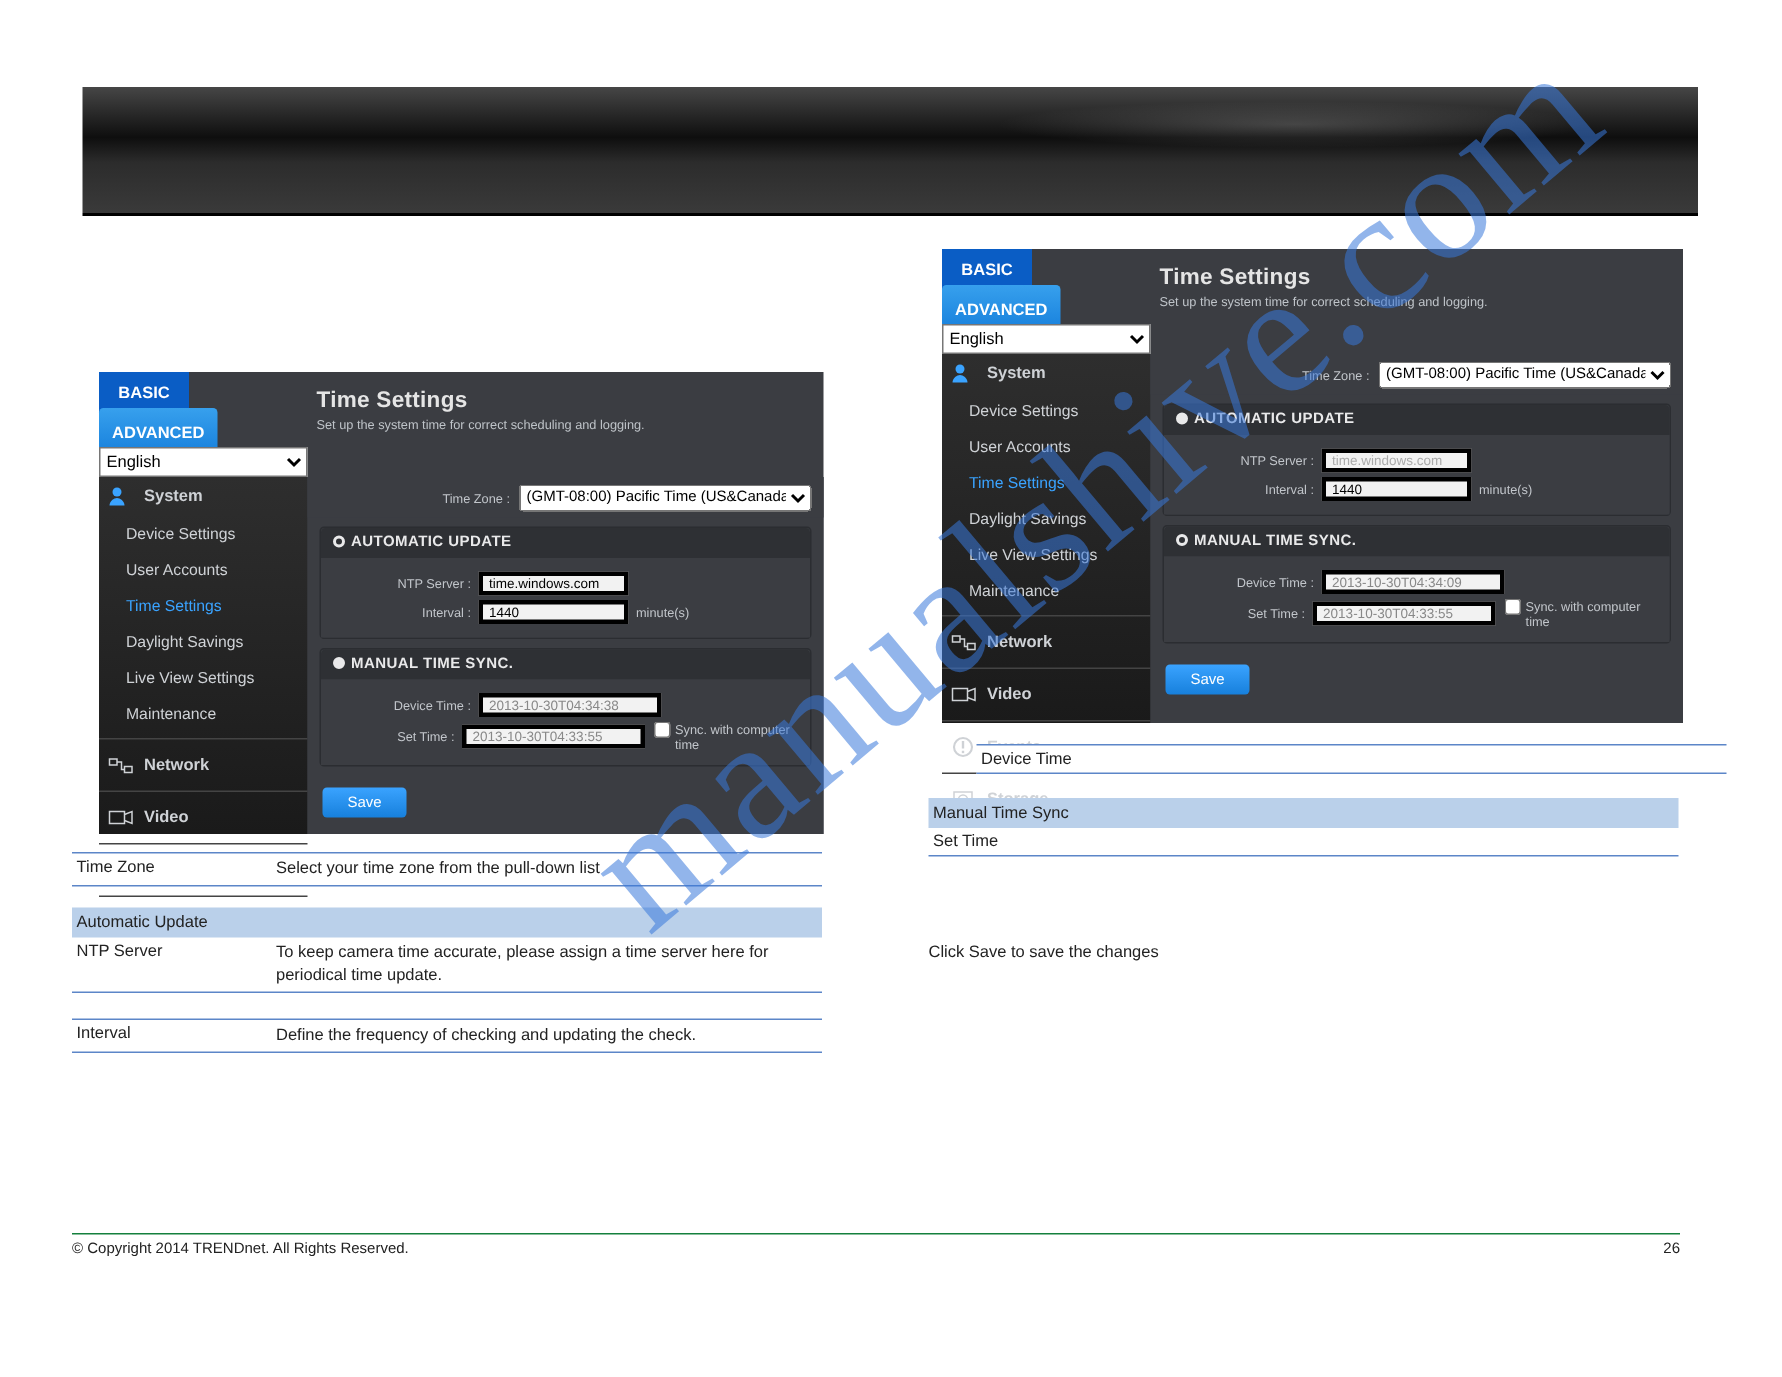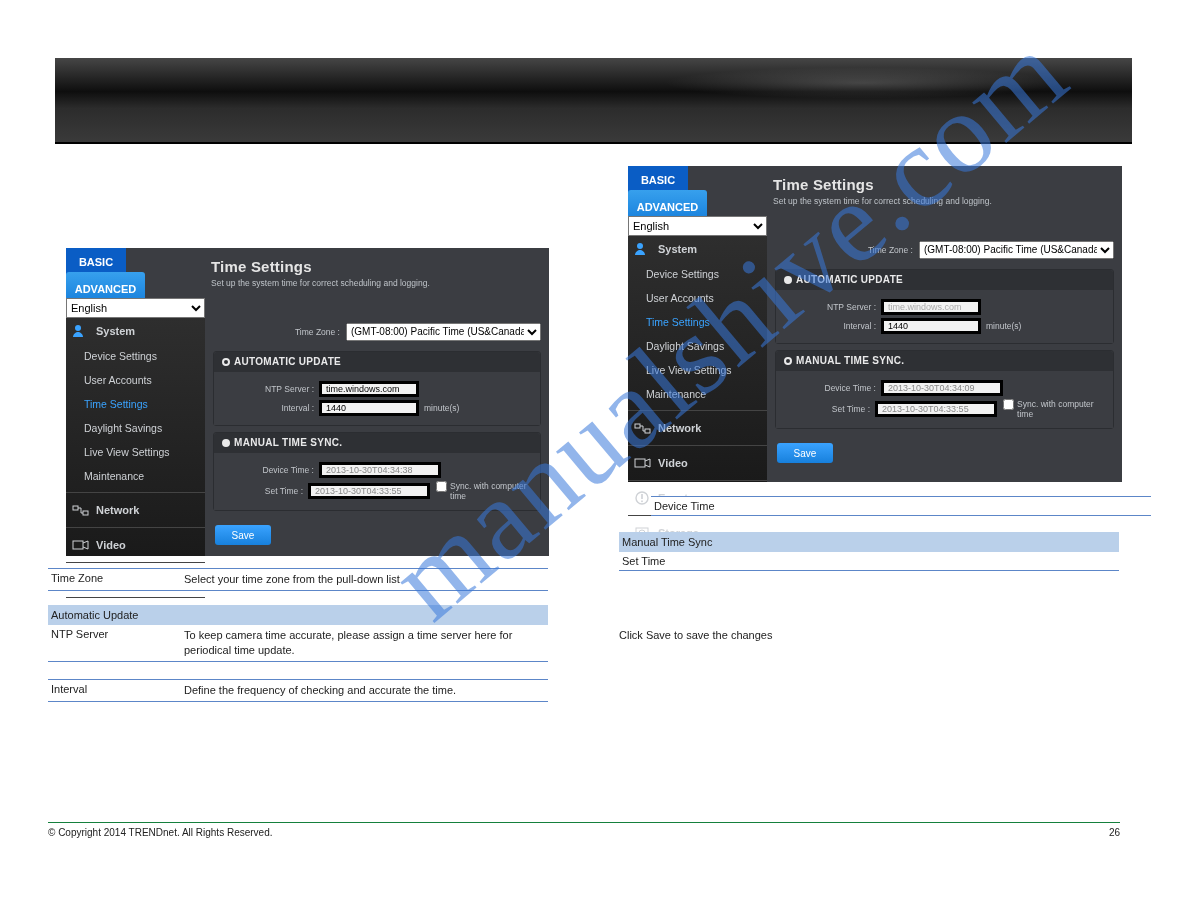--- a/index.html
+++ b/index.html
@@ -313,21 +313,21 @@
       <div class="dc-a" style="width:100%">Automatic Update</div>
     </div>
   <div class="desc-row">
       <div class="dc-a">NTP Server</div>
       <div class="dc-b">To keep camera time accurate, please assign a time server here for periodical time update.</div>
     </div>
 </div>
 <div class="desc-table desc-left3 desc-top-line">
   <div class="desc-row">
       <div class="dc-a">Interval</div>
-      <div class="dc-b">Define the frequency of checking and accurate the time.</div>
+      <div class="dc-b">Define the frequency of checking and updating the check.</div>
     </div>
 </div>
 
 <div class="desc-table desc-right1 desc-top-line">
   <div class="desc-row">
       <div class="dc-a">Device Time</div>
       <div class="dc-b"></div>
     </div>
 </div>
 <div class="desc-table desc-right2">

